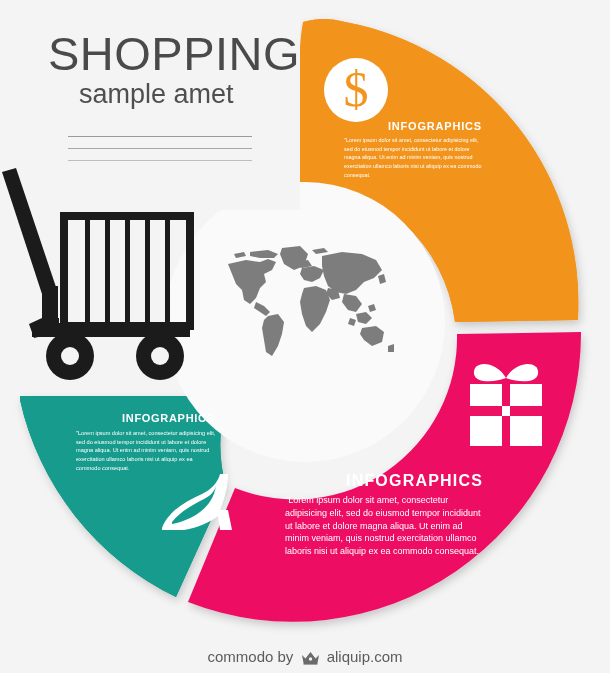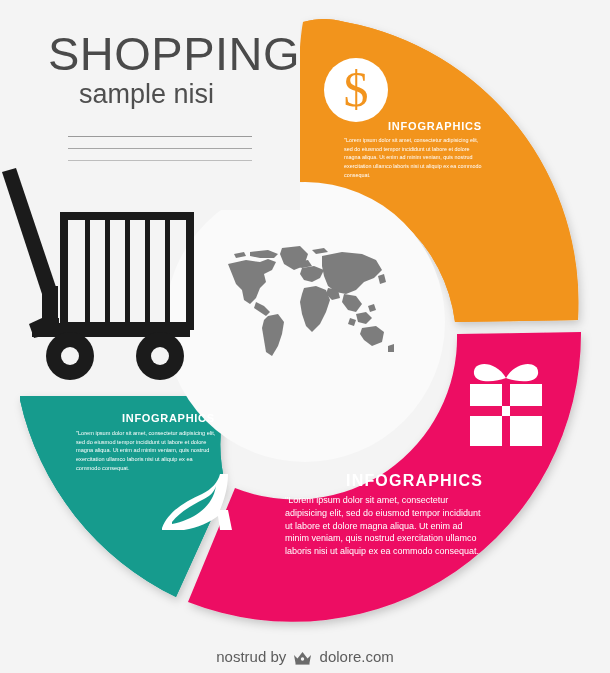--- a/index.html
+++ b/index.html
@@ -239,21 +239,21 @@
                A 162 162 0 0 0 226 487
                L 176 597
                A 288 288 0 0 1 20 400 Z" fill="#159B8D"></path>
     </g>
 
     <circle cx="305" cy="322" r="140" fill="#FAFAFA"></circle>
   </svg>
 
   <div class="header-panel">
     <div class="title-main">SHOPPING</div>
-    <div class="title-sub">sample nisi</div>
+    <div class="title-sub">sample amet</div>
     <div class="rule-group">
       <div class="rule r1"></div>
       <div class="rule r2"></div>
       <div class="rule r3"></div>
     </div>
   </div>
 
   <svg class="cart-icon" viewBox="0 0 200 212">
     <g fill="#1b1b1b">
 
@@ -358,24 +358,24 @@
   <div class="seg-heading orange-heading">INFOGRAPHICS</div>
   <div class="seg-body orange-body">"Lorem ipsum dolor sit amet, consectetur adipisicing elit, sed do eiusmod tempor incididunt ut labore et dolore magna aliqua. Ut enim ad minim veniam, quis nostrud exercitation ullamco laboris nisi ut aliquip ex ea commodo consequat.</div>
 
   <div class="seg-heading pink-heading">INFOGRAPHICS</div>
   <div class="seg-body pink-body">"Lorem ipsum dolor sit amet, consectetur adipisicing elit, sed do eiusmod tempor incididunt ut labore et dolore magna aliqua. Ut enim ad minim veniam, quis nostrud exercitation ullamco laboris nisi ut aliquip ex ea commodo consequat.</div>
 
   <div class="seg-heading teal-heading">INFOGRAPHICS</div>
   <div class="seg-body teal-body">"Lorem ipsum dolor sit amet, consectetur adipisicing elit, sed do eiusmod tempor incididunt ut labore et dolore magna aliqua. Ut enim ad minim veniam, quis nostrud exercitation ullamco laboris nisi ut aliquip ex ea commodo consequat.</div>
 
   <div class="credit">
-    <span>nostrud by</span>
+    <span>commodo by</span>
     <span class="crown">
       <svg width="19" height="15" viewBox="0 0 19 15">
         <path d="M1 5 L4.5 8.5 L9.5 2 L14.5 8.5 L18 5 L16.5 13 L2.5 13 Z" fill="#6b6b6b"></path>
         <circle cx="9.5" cy="9" r="1.7" fill="#f4f4f4"></circle>
         <rect x="2.5" y="13" width="14" height="1.6" fill="#6b6b6b"></rect>
       </svg>
     </span>
-    <span>dolore.com</span>
+    <span>aliquip.com</span>
   </div>
 
 </div>
 
 </body></html>

